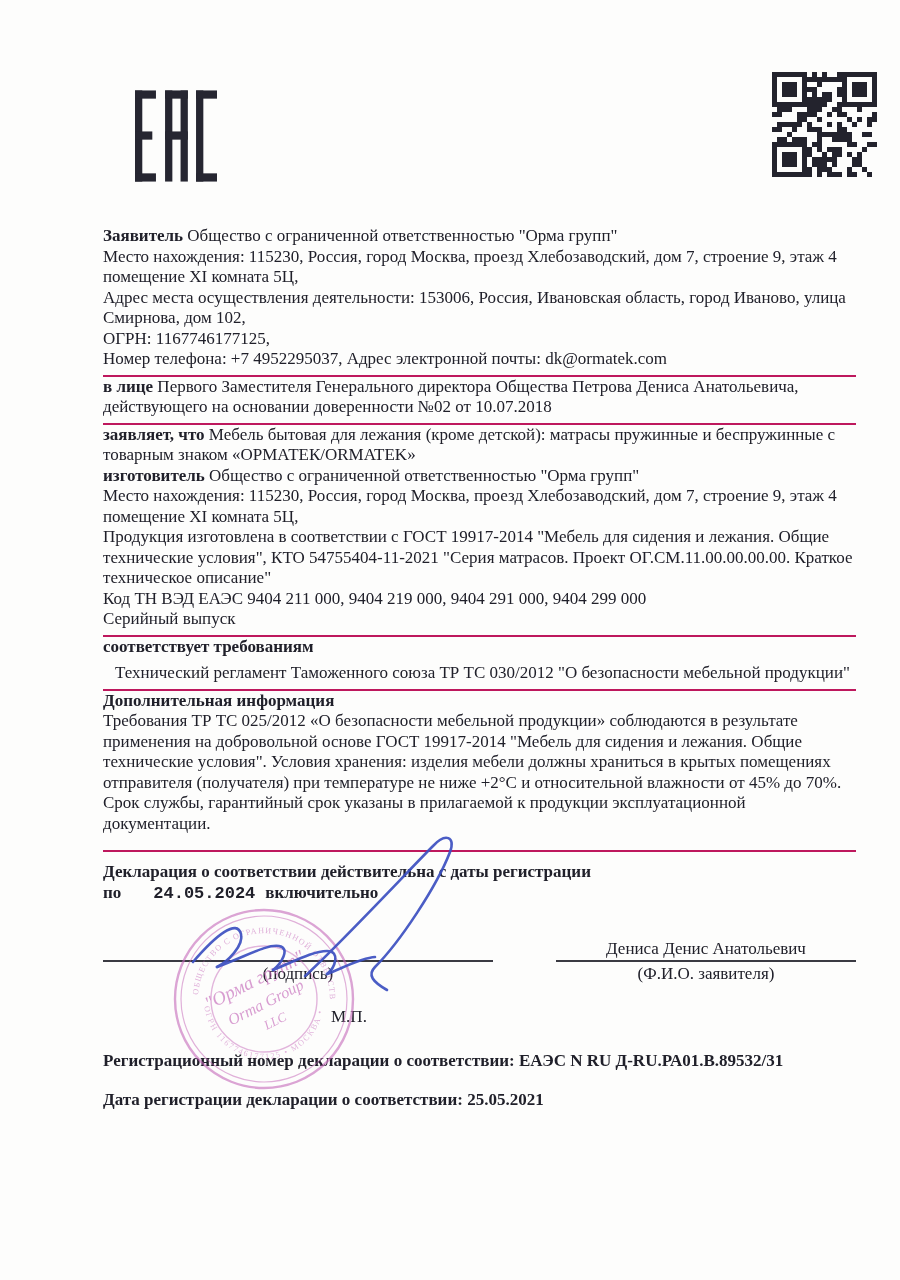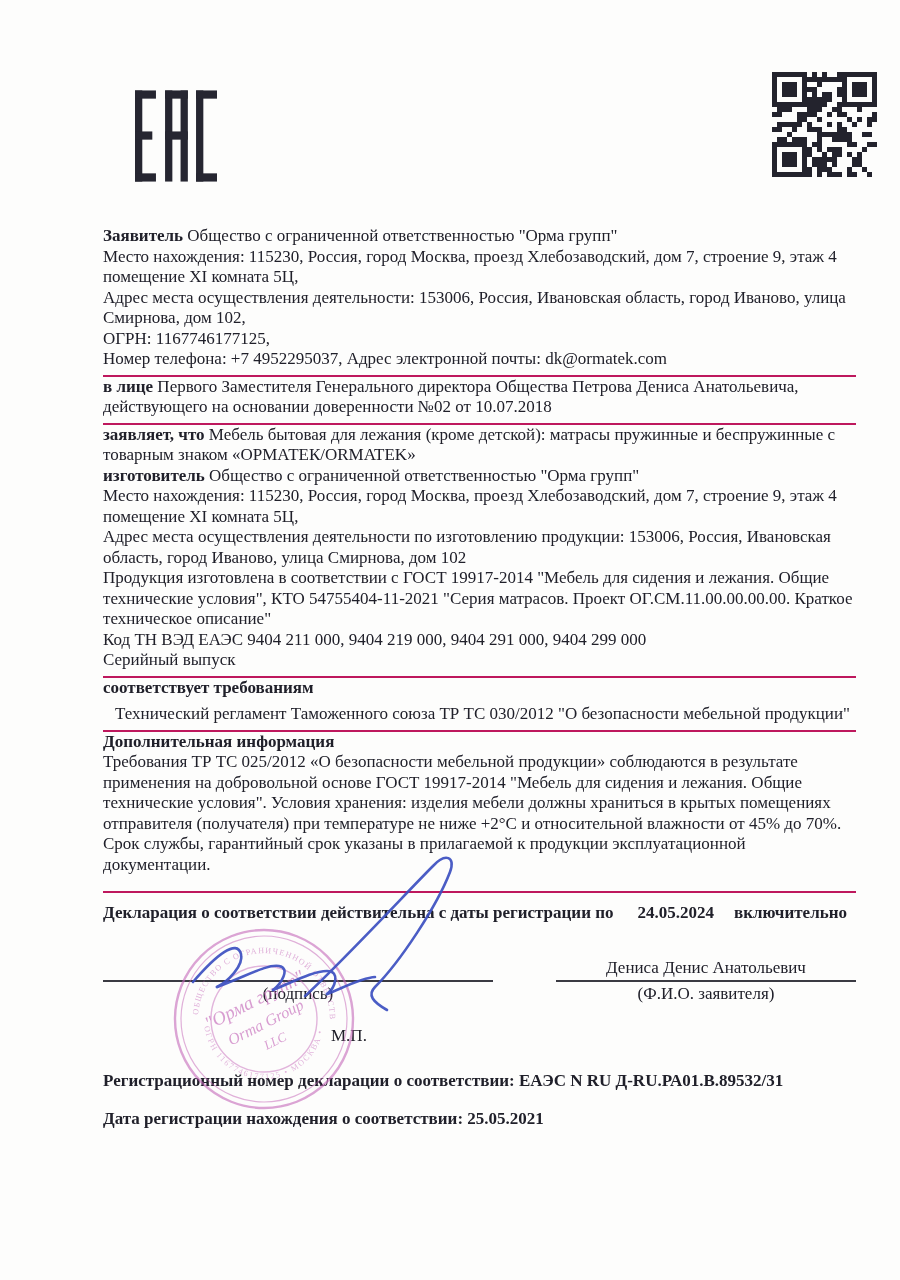--- a/index.html
+++ b/index.html
@@ -31,22 +31,22 @@
   .sec { padding-bottom:5px; }
   .rule { border-bottom:2px solid #be185d; }
   .sec p { text-align:left; }
   .just { text-align:justify; }
   .indent { padding-left:12px; }
   .mt { margin-top:6px; }
   .scheme { margin-top:22px; }
 
   
   .validity { margin-top:10px; font-weight:bold; }
-  .validity .date { margin-left:24px; }
-  .validity .suffix { margin-left:20px; }
+  .validity .date { margin-left:32px;font-family:Liberation Mono, monospace; }
+  .validity .suffix { margin-left:10px; }
 
   .sig-row { display:flex; margin-top:20px; align-items:flex-end; }
   .sig-left { width:390px; position:relative; }
   .sig-space { height:38px; border-bottom:2px solid #3a3a42; }
   .sig-caption { text-align:center; padding-top:2px; }
   .sig-gap { flex:1; }
   .sig-right { width:300px; }
   .sig-name { text-align:center; border-bottom:2px solid #3a3a42; padding-bottom:1px; }
   .mp { margin-top:22px; margin-left:228px; }
 
@@ -338,21 +338,20 @@
     </div>
 
     <div class="sec rule">
       <p><span class="b">в лице</span><span> Первого Заместителя Генерального директора Общества Петрова Дениса Анатольевича, действующего на основании доверенности №02 от 10.07.2018</span></p>
     </div>
 
     <div class="sec rule">
       <p><span class="b">заявляет, что</span><span> Мебель бытовая для лежания (кроме детской): матрасы пружинные и беспружинные с товарным знаком «ОРМАТЕК/ORMATEK»</span></p>
       <p><span class="b">изготовитель</span><span> Общество с ограниченной ответственностью "Орма групп"</span></p>
       <p>Место нахождения: 115230, Россия, город Москва, проезд Хлебозаводский, дом 7, строение 9, этаж 4 помещение XI комната 5Ц,</p>
-      <p>Адрес места осуществления деятельности по изготовлению продукции: 153006, Россия, Ивановская область, город Иваново, улица Смирнова, дом 102</p>
       <p>Продукция изготовлена в соответствии с ГОСТ 19917-2014 "Мебель для сидения и лежания. Общие технические условия", КТО 54755404-11-2021 "Серия матрасов. Проект ОГ.СМ.11.00.00.00.00. Краткое техническое описание"</p>
       <p>Код ТН ВЭД ЕАЭС 9404 211 000, 9404 219 000, 9404 291 000, 9404 299 000</p>
       <p>Серийный выпуск</p>
     </div>
 
     <div class="sec rule">
       <p class="b">соответствует требованиям</p>
       <p class="just indent mt">Технический регламент Таможенного союза ТР ТС 030/2012 "О безопасности мебельной продукции"</p>
     </div>
 
@@ -405,16 +404,16 @@
       <div class="sig-gap"></div>
       <div class="sig-right">
         <div class="sig-name">Дениса Денис Анатольевич</div>
         <div class="sig-caption">(Ф.И.О. заявителя)</div>
       </div>
     </div>
 
     <p class="mp">М.П.</p>
 
     <p class="reg-number"><span>Регистрационный номер декларации о соответствии:</span><span> ЕАЭС N RU Д-RU.РА01.В.89532/31</span></p>
-    <p class="reg-date"><span>Дата регистрации нахождения о соответствии:</span><span> 25.05.2021</span></p>
+    <p class="reg-date"><span>Дата регистрации декларации о соответствии:</span><span> 25.05.2021</span></p>
 
   </div>
 </div>
 
 </body></html>

